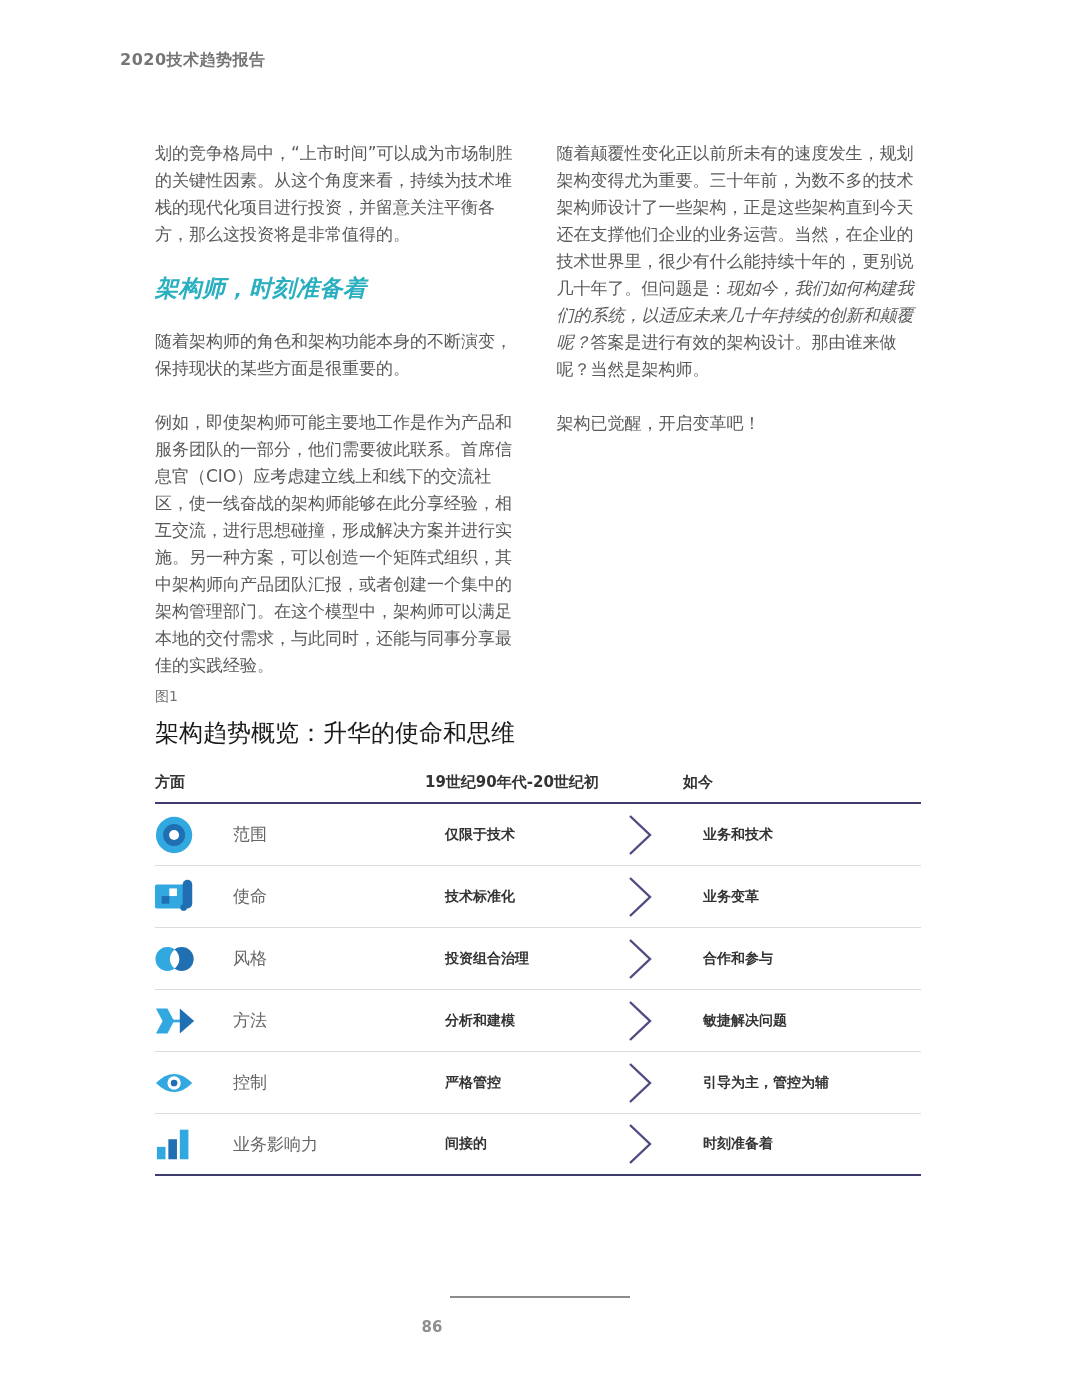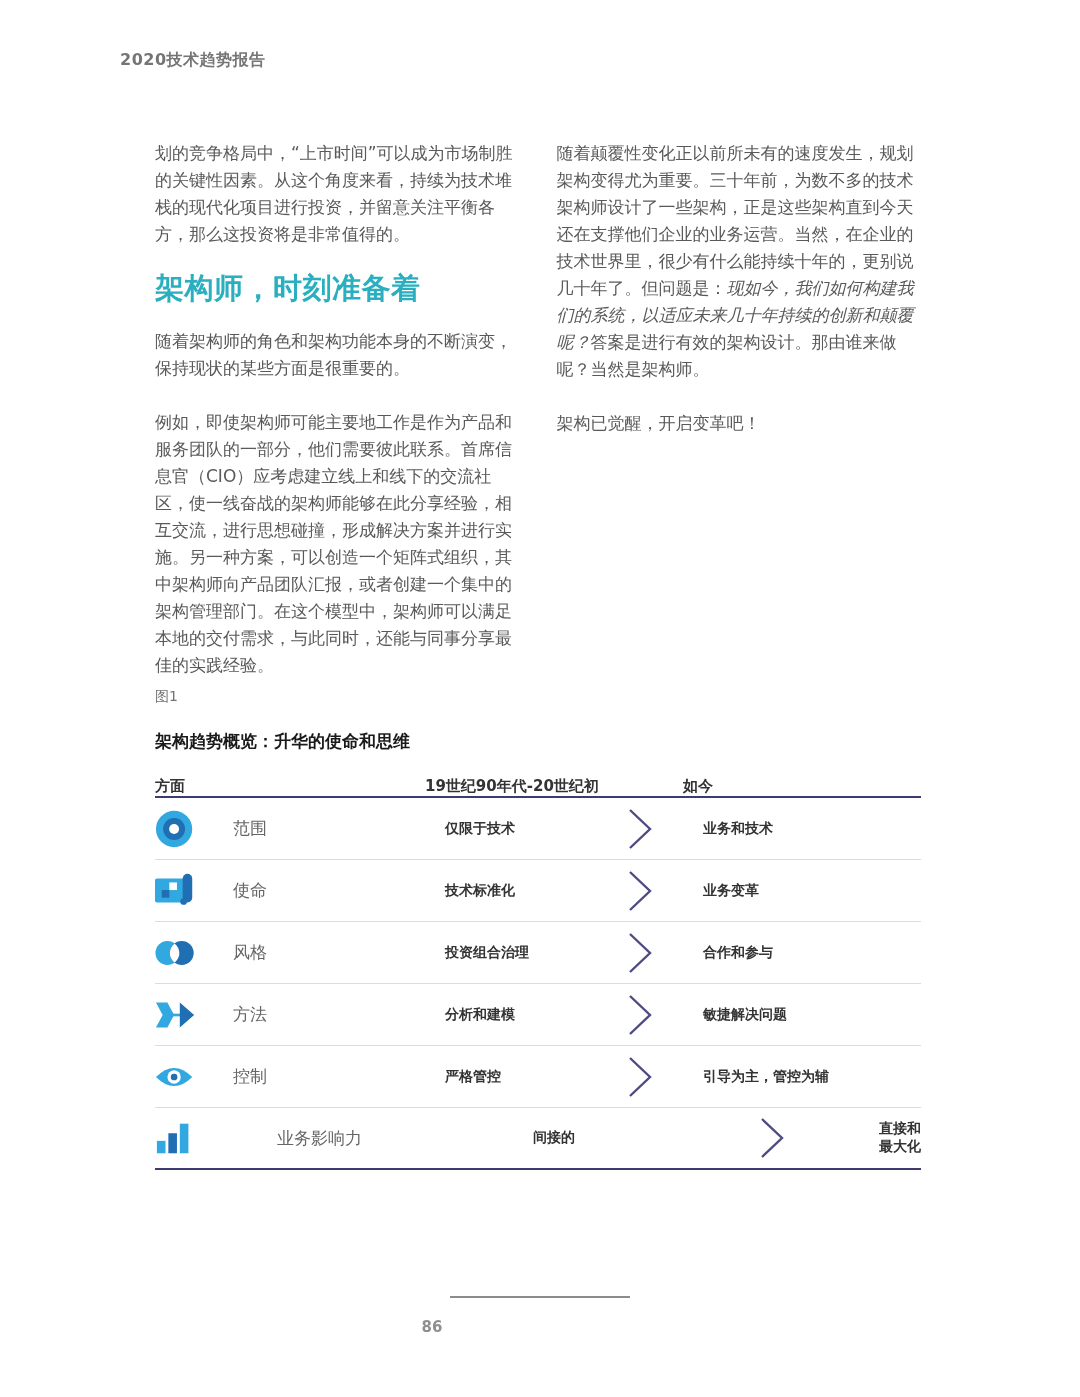--- a/index.html
+++ b/index.html
@@ -23,38 +23,38 @@
     position:absolute;top:50px;left:120px;
     font-size:16px;font-weight:700;color:#757575;letter-spacing:0.5px;
   }
   .columns{
     position:absolute;top:140px;left:155px;width:766px;
     display:flex;gap:37px;
   }
   .col{width:365px;font-size:17px;line-height:27px;color:var(--body-gray);}
   .col p{margin:0 0 27px 0;}
   .col h2{
-    color:var(--teal);font-size:29px;font-weight:bold;
-    margin:19px 0 26px 0;letter-spacing:0.5px;
+    color:var(--teal);font-size:23px;font-weight:bold;
+    margin:19px 0 26px 0;letter-spacing:0.5px;font-style:italic;
   }
   sup{font-size:0.6em;vertical-align:super;line-height:0;}
   .ital{font-style:italic;}
   .figure{position:absolute;top:688px;left:155px;width:766px;}
   .fig-label{font-size:14px;color:#737373;}
-  .fig-title{font-size:17px;font-weight:700;color:#1a1a1a;margin:24px 0 24px 0;}
+  .fig-title{font-size:24px;font-weight:400;color:#1a1a1a;margin:11px 0 24px 0;}
   .thead{
     display:grid;grid-template-columns:270px 258px 1fr;
     font-size:15px;font-weight:bold;color:var(--dark-text);
-    border-bottom:2px solid var(--table-line);
+    padding-bottom:10px;border-bottom:2px solid var(--table-line);
   }
   .trow{
     display:grid;grid-template-columns:78px 192px 203px 55px 1fr;
     align-items:center;height:62px;border-bottom:1px solid var(--row-line);
   }
-  .trow.last{border-bottom:2px solid var(--table-line);gap:44px;}
+  .trow.last{border-bottom:2px solid var(--table-line);}
   .cell-icon{display:flex;align-items:center;}
   .cell-icon svg{display:block;}
   .cell-aspect{font-size:17px;color:#666666;}
   .cell-past,.cell-now{font-size:14px;font-weight:bold;color:var(--dark-text);margin-left:20px;}
   .cell-chevron{display:flex;align-items:center;}
   .source{
     margin-top:18px;font-size:13.5px;line-height:21px;color:var(--body-gray);
     max-width:750px;
   }
   .footer-line{
@@ -193,19 +193,19 @@
         <rect x="26" y="5" width="9" height="31" fill="#31A8DF"></rect>
       </svg>
     </div>
     <div class="cell-aspect">业务影响力</div>
     <div class="cell-past">间接的</div>
     <div class="cell-chevron">
       <svg width="26" height="42" viewBox="0 0 26 42">
           <polyline points="2,2 22,21 2,40" fill="none" stroke="#4E4B82" stroke-width="2.4"></polyline>
         </svg>
     </div>
-    <div class="cell-now">直接和最大化</div>
+    <div class="cell-now">时刻准备着</div>
   </div>
 
 </div>
 
 <div class="footer-line"></div>
 <div class="page-num">86</div>
 
 </body></html>

